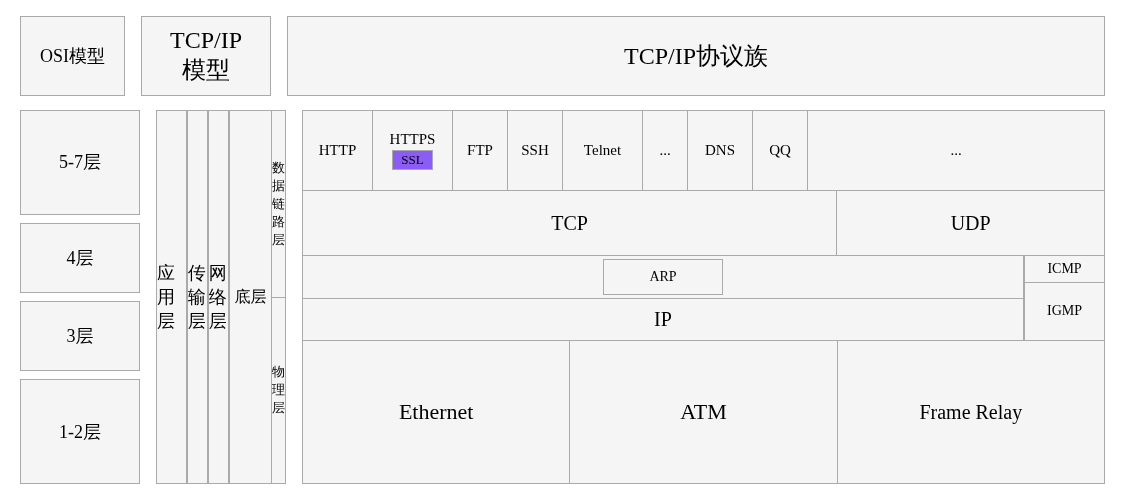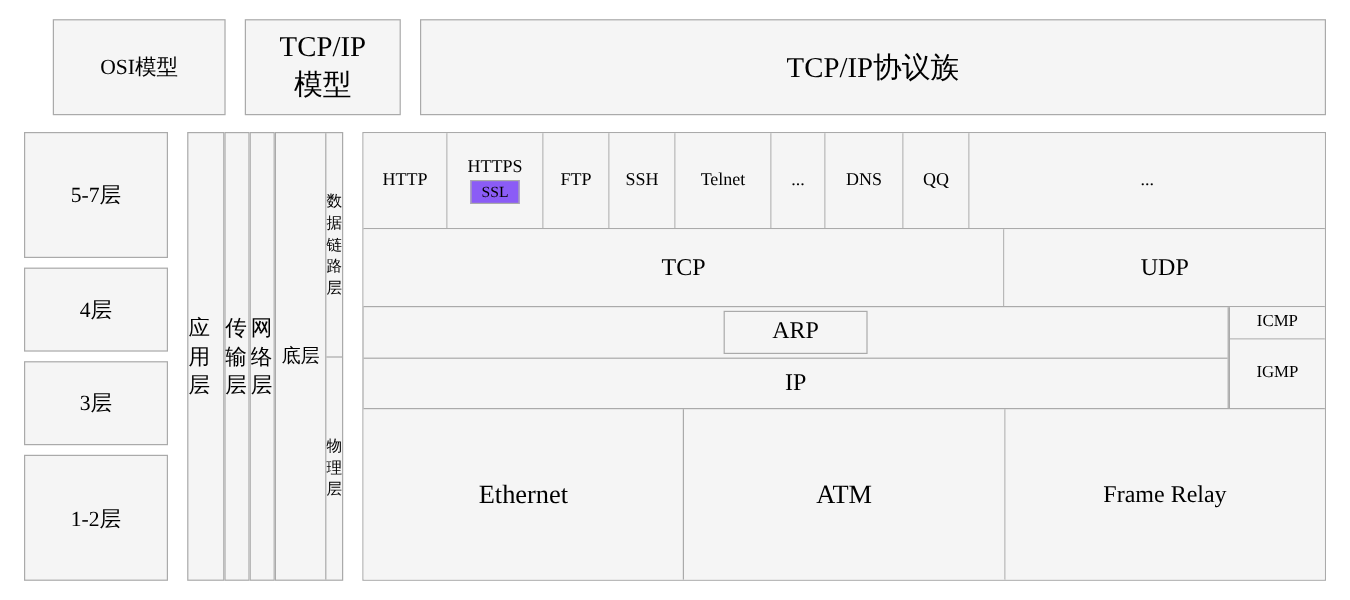--- a/index.html
+++ b/index.html
@@ -32,23 +32,22 @@
 
     
     .header-row {
       display: flex;
       flex-direction: row;
       gap: 0;
       height: 80px;
     }
 
     .header-osi {
-      width: 144px;
+      width: 105px;
       flex-shrink: 0;
-      margin-left: 24px;
     }
 
     .header-tcpip {
       width: 130px;
       flex-shrink: 0;
       margin-left: 16px;
       font-size: 20px;
     }
 
     .header-suite {
@@ -313,21 +312,21 @@
           </div>
           <div class="big-cell" style="flex:1;">
             <span>UDP</span>
           </div>
         </div>
 
         <div class="proto-network-row" style="height:85px;">
 
           <div style="flex:2; display:flex; flex-direction:column; border-right:1.5px solid #aaa;">
             <div style="flex:1; border-bottom:1.5px solid #aaa; display:flex; align-items:center; justify-content:center;">
-              <div style="border:1.5px solid #aaa; width:120px; display:flex; align-items:center; justify-content:center; height:36px; background:#f5f5f5; font-size:20px;">
+              <div style="border:1.5px solid #aaa; width:120px; display:flex; align-items:center; justify-content:center; height:36px; background:#f5f5f5; font-size:14px;">
                 <span>ARP</span>
               </div>
             </div>
             <div style="flex:1; display:flex; align-items:center; justify-content:center; font-size:20px;">
               <span>IP</span>
             </div>
           </div>
 
           <div class="icmp-igmp-stack" style="width:80px;">
             <div class="icmp-cell" style="flex:1;">

